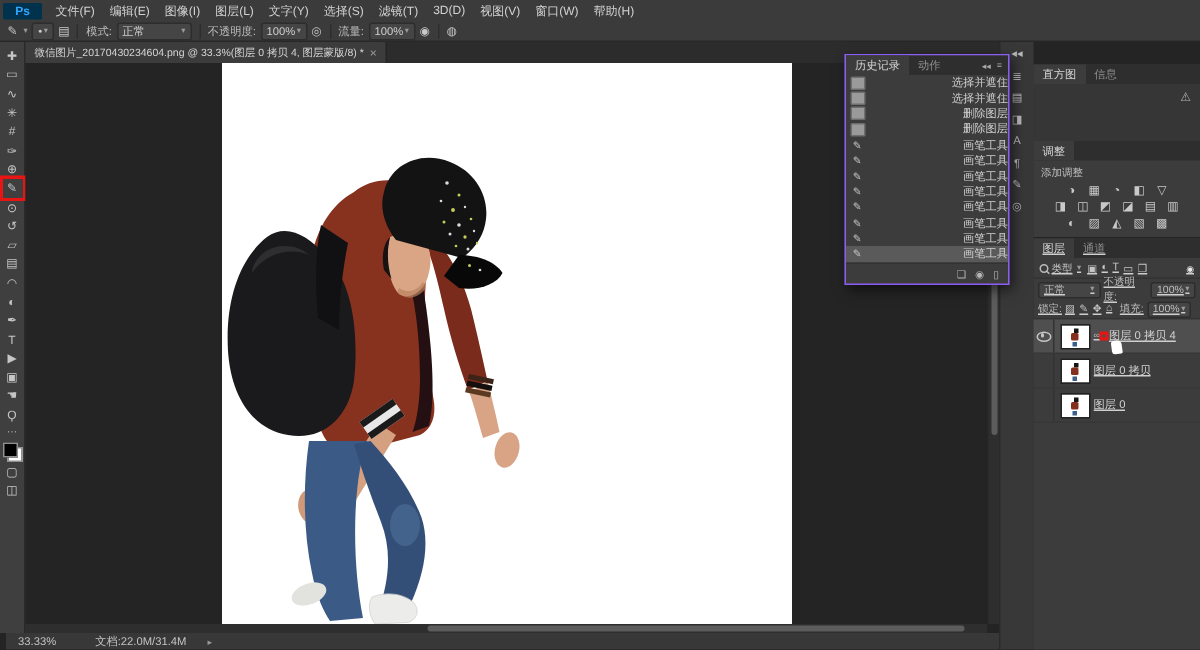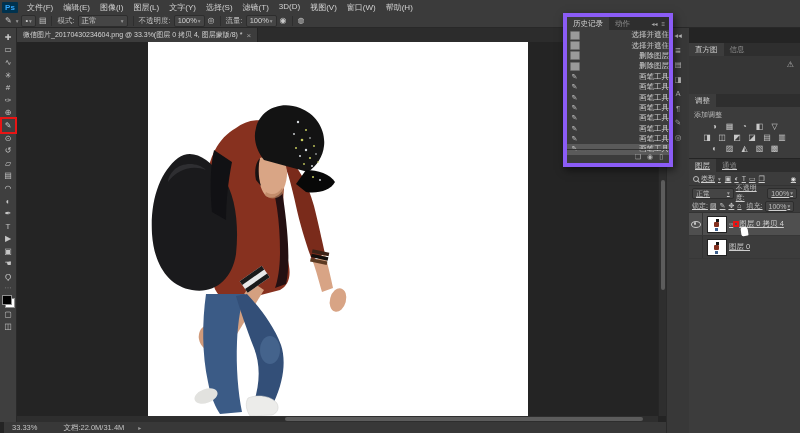--- a/index.html
+++ b/index.html
@@ -3,21 +3,21 @@
 <meta charset="utf-8">
 <style>
   :root{ --red:#e81515; }
   html,body{margin:0;padding:0;}
   body{width:800px;height:433px;position:relative;overflow:hidden;background:#242424;
        font-family:"Liberation Sans",sans-serif;color:#cfcfcf;}
   .abs{position:absolute;}
   
   #menubar{left:0;top:0;width:800px;height:14px;background:#3b3b3b;border-bottom:1px solid #2e2e2e;
            display:flex;align-items:center;font-size:8px;}
-  .ps-logo{width:16px;height:11px;margin:0 4px 0 2px;background:#00324e;color:#31a8ff;font-size:8px;
+  .ps-logo{width:26px;height:11px;margin:0 4px 0 2px;background:#00324e;color:#31a8ff;font-size:8px;
            font-weight:bold;display:flex;align-items:center;justify-content:center;border-radius:1px;}
   .menu-item{padding:0 5px;white-space:nowrap;color:#d2d2d2;text-align:center;}
   
   #optionsbar{left:0;top:14px;width:800px;height:14px;background:#3b3b3b;border-bottom:1px solid #282828;
               display:flex;align-items:center;font-size:7.5px;gap:3px;padding-left:5px;box-sizing:border-box;}
   .ob-icon{color:#c8c8c8;font-size:8px;display:inline-flex;align-items:center;}
   .caret{font-size:5.5px;color:#9a9a9a;margin-left:1px;}
   .field{background:#454545;border:1px solid #2d2d2d;border-radius:2px;height:10px;line-height:10px;
          padding:0 3px;display:inline-flex;align-items:center;white-space:nowrap;}
   .ob-sep{width:1px;height:10px;background:#2e2e2e;margin:0 2px;}
@@ -93,21 +93,21 @@
   .thumb[data-kind="mask"]{background:#000;}
   .thumb[data-kind="mask"]::before{content:"";position:absolute;left:5px;top:3px;width:7px;height:9px;background:#fff;
       border-radius:2px 3px 1px 2px;transform:rotate(-8deg);}
   .link-icon{font-size:6px;color:#b5b5b5;flex:none;}
   .mask-wrap{position:relative;flex:none;}
   .red-box{position:absolute;left:-3px;top:-3px;right:-3px;bottom:-3px;border:2px solid var(--red);}
   .layer-name{white-space:nowrap;overflow:hidden;}
   .layers-footer{position:absolute;left:0;right:0;bottom:0;height:14px;border-top:1px solid #333;
                  display:flex;align-items:center;justify-content:flex-end;gap:5px;padding-right:5px;font-size:7px;color:#b5b5b5;}
   
-  #history{left:563px;top:13px;width:110px;height:154px;background:#3c3c3c;border:4px solid #8b5cf6;
+  #history{left:563px;top:36px;width:110px;height:154px;background:#3c3c3c;border:1px solid #8b5cf6;
            box-shadow:2px 3px 8px rgba(0,0,0,.55);box-sizing:border-box;z-index:5;}
   #history .panel-header{height:13px;}
   .hdr-icons{margin-left:auto;display:flex;align-items:center;gap:4px;padding-right:4px;color:#a8a8a8;font-size:6px;}
   .h-rows{position:absolute;left:0;right:0;top:13px;}
   .h-row{height:10.4px;display:flex;align-items:center;gap:3px;padding-left:3px;font-size:7.5px;color:#d0d0d0;justify-content:space-between;}
   .h-row.selected{background:#5a5a5a;}
   .h-ico{width:9px;height:8px;flex:none;display:flex;align-items:center;justify-content:center;font-size:7px;color:#c9c9c9;}
   .h-ico[data-kind="thumb"]{background:#9a9a9a;border:1px solid #6e6e6e;border-radius:1px;width:8px;height:7px;}
   .h-footer{position:absolute;left:0;right:0;bottom:0;height:13px;border-top:1px solid #333;
             display:flex;align-items:center;justify-content:flex-end;gap:6px;padding-right:6px;font-size:7px;color:#b5b5b5;}
@@ -493,20 +493,28 @@
         <span class="thumb" data-kind="person"></span>
         <span class="link-icon">∞</span>
         <span class="mask-wrap">
           <span class="thumb" style="margin-left:0;" data-kind="mask"></span>
           <span class="red-box"></span>
         </span>
         <span class="layer-name">图层 0 拷贝 4</span>
       </div>
 
 
+      <div class="layer-row">
+        <span class="eye-cell">
+          <span class="eye" style="visibility: hidden;"></span>
+        </span>
+        <span class="thumb" data-kind="person"></span>
+
+        <span class="layer-name">图层 0 拷贝</span>
+      </div>
 
       <div class="layer-row">
         <span class="eye-cell">
           <span class="eye" style="visibility: hidden;"></span>
         </span>
         <span class="thumb" data-kind="person"></span>
 
         <span class="layer-name">图层 0</span>
       </div>
     </div>

